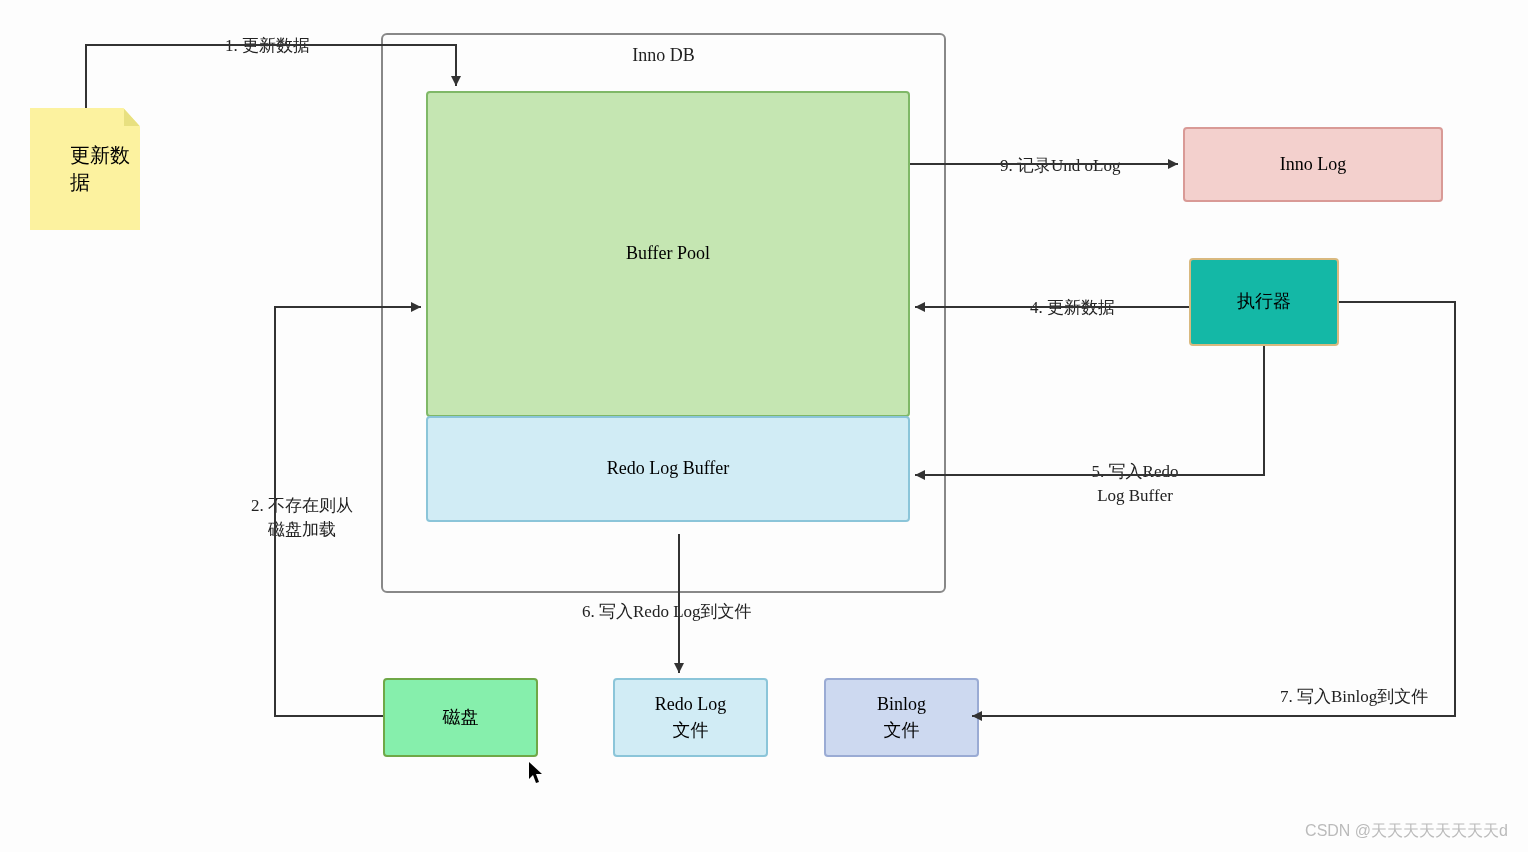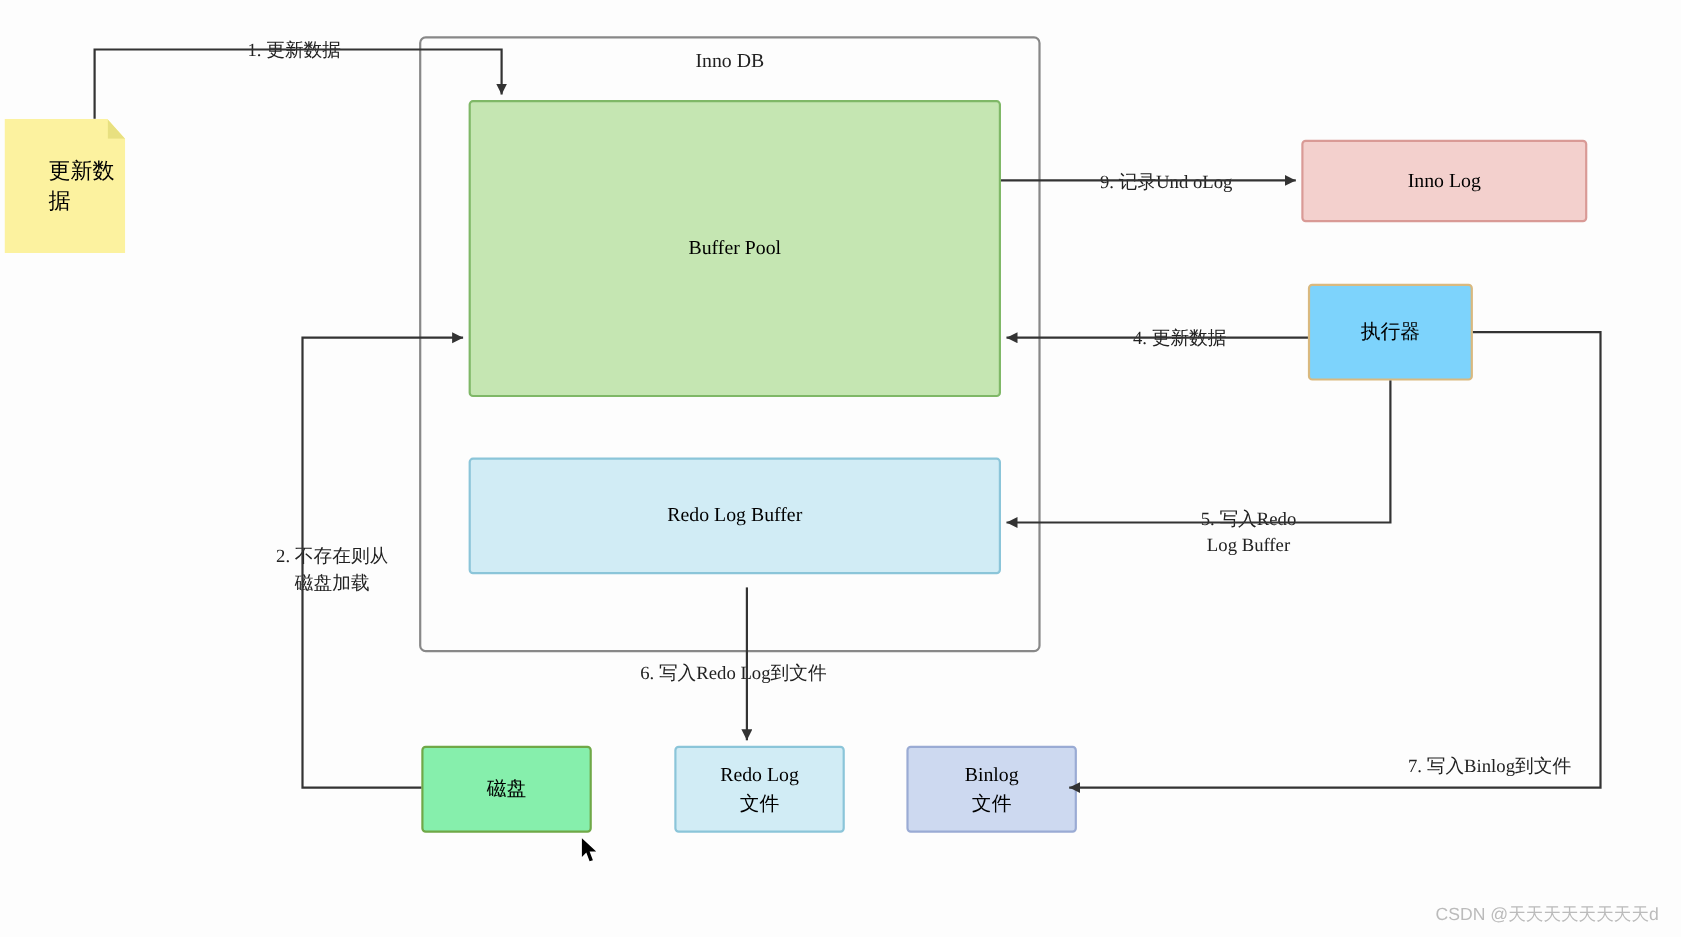--- a/index.html
+++ b/index.html
@@ -58,21 +58,21 @@
   }
   .redo-buffer {
     background: #d1ecf5;
     border: 2px solid #8bc5d9;
   }
   .undo-log {
     background: #f3d0cd;
     border: 2px solid #d99a96;
   }
   .executor {
-    background: #7dd3fc;
+    background: #14b8a6;
     border: 2px solid #d9b97f;
     justify-content: center;
   }
   .disk {
     background: #86efac;
     border: 2px solid #6fa847;
   }
   .redolog-file {
     background: #d1ecf5;
     border: 2px solid #8bc5d9;
@@ -101,29 +101,29 @@
   }
   .cursor {
     position: absolute;
     width: 18px; height: 24px;
     color: #000;
   }
 </style>
 </head>
 <body>
 
-<div class="note" style="left:4px; top:108px; width:110px; height:122px;padding-left:40px;">
+<div class="note" style="left:30px; top:108px; width:110px; height:122px;padding-left:40px;">
   <span>更新数据</span>
 </div>
 
 <div class="container" style="left:381px; top:33px; width:565px; height:560px;">
   <span class="container-label">Inno DB</span>
 </div>
 
-<div class="box buffer-pool" style="left:426px; top:91px; width:484px; height:270px;">
+<div class="box buffer-pool" style="left:426px; top:91px; width:484px; height:326px;">
   <span>Buffer Pool</span>
 </div>
 
 <div class="box redo-buffer" style="left:426px; top:416px; width:484px; height:106px;">
   <span>Redo Log Buffer</span>
 </div>
 
 <div class="box undo-log" style="left:1183px; top:127px; width:260px; height:75px;">
   <span>Inno Log</span>
 </div>

